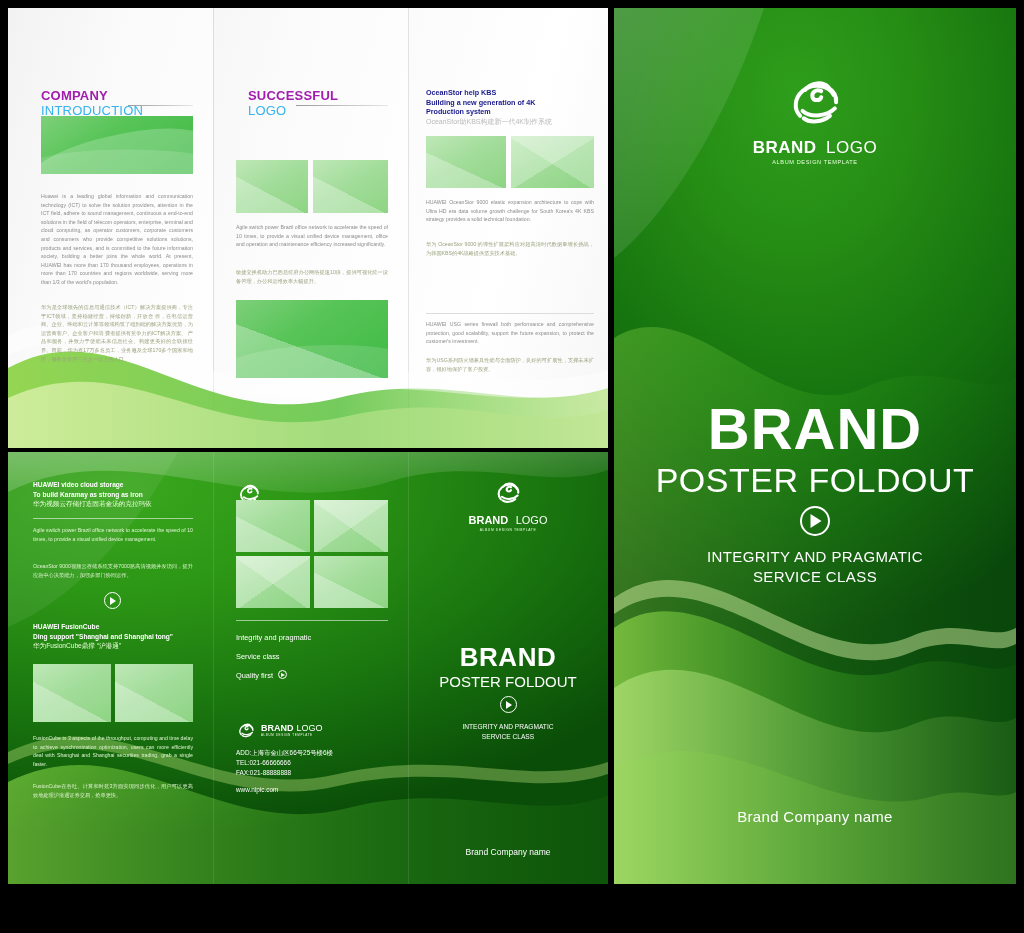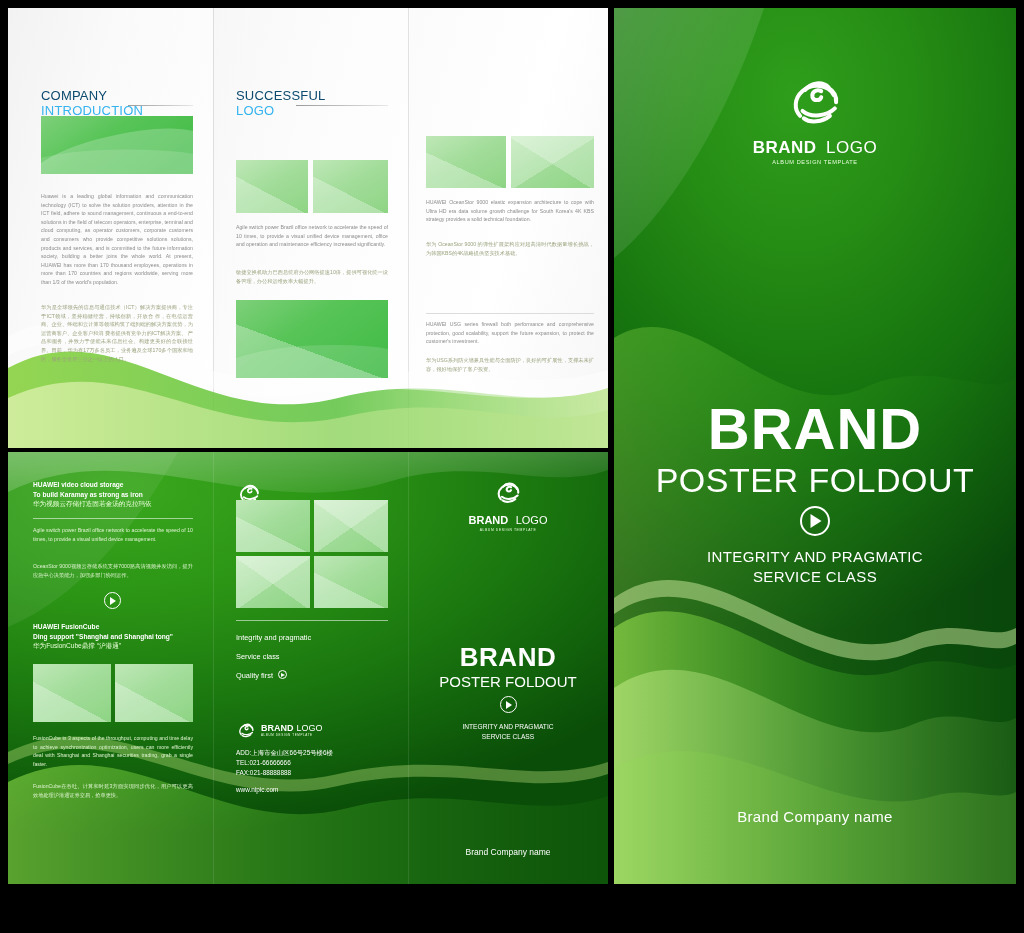--- a/index.html
+++ b/index.html
@@ -25,22 +25,22 @@
   .fold-div { position: absolute; top: 0; width: 1px; height: 440px; background: rgba(0,0,0,0.10); }
 
   
   .swoosh-light {
     position: absolute; left: 0; bottom: 0; width: 600px; height: 200px;
     pointer-events: none;
   }
 
   .blk { position: absolute; }
   .hdr-main {
-    font-size: 13px; font-weight: normal; letter-spacing: .2px;
-    color: #0c4a6e; line-height: 15px;
+    font-size: 13px; font-weight: bold; letter-spacing: .2px;
+    color: #a21caf; line-height: 15px;
   }
   .hdr-sub {
     font-size: 13px; font-weight: normal; letter-spacing: .2px;
     color: #34b3ef; line-height: 15px;
   }
   .hdr-rule {
     position: absolute; height: 1px;
     background: linear-gradient(90deg,#9a9a9a 0%,#cfcfcf 70%,#e8e8e8 100%);
   }
   .ttl-en { font-size: 7.2px; font-weight: bold; color: #1a1a8c; line-height: 9.5px; }
@@ -196,21 +196,21 @@
     <div class="hdr-rule" style="left:120px; top:97px; width:65px;"></div>
 
     <div class="img-green" style="left:33px; top:108px; width:152px; height:58px;">
       <div class="wav"></div>
         <div class="wav2"></div>
     </div>
 
     <div class="blk body-en" style="left:33px; top:184px; width:152px;">Huawei is a leading global information and communication technology (ICT) to solve the solution providers, attention in the ICT field, adhere to sound management, continuous a end-to-end solutions in the field of telecom operators, enterprise, terminal and cloud computing, as operator customers, corporate customers and consumers who provide competitive solutions solutions, products and services, and is committed to the future information society, building a better joins the whole world. At present, HUAWEI has more than 170 thousand employees, operations in more than 170 countries and regions worldwide, serving more than 1/3 of the world's population.</div>
     <div class="blk body-cn" style="left:33px; top:295px; width:152px;">华为是全球领先的信息与通信技术（ICT）解决方案提供商，专注于ICT领域，坚持稳健经营，持续创新，开放合 作，在电信运营商、企业、终端和云计算等领域构筑了端到端的解决方案优势，为运营商客户、企业客户和消 费者提供有竞争力的ICT解决方案、 产品和服务，并致力于使能未来信息社会、构建更美好的全联接世界。目前，华为有17万多名员工，业务遍及全球170多个国家和地区，服务全世界三分之一以上的人口。</div>
 
-    <div class="blk" style="left:228px; top:80px;">
+    <div class="blk" style="left:240px; top:80px;">
       <div class="hdr-main">SUCCESSFUL</div>
       <div class="hdr-sub">LOGO</div>
     </div>
     <div class="hdr-rule" style="left:288px; top:97px; width:92px;"></div>
 
 
     <div class="img-green pale" style="left:228px; top:152px; width:72px; height:53px;">
         <div class="tri"></div>
       </div>
     <div class="img-green pale" style="left:305px; top:152px; width:75px; height:53px;">
@@ -218,20 +218,26 @@
       </div>
 
     <div class="blk body-en" style="left:228px; top:215px; width:152px;">Agile switch power Brazil office network to accelerate the speed of 10 times, to provide a visual unified device management, office and operation and maintenance efficiency increased significantly.</div>
     <div class="blk body-cn" style="left:228px; top:260px; width:152px;">敏捷交换机助力巴西总统府办公网络提速10倍，提供可视化统一设备管理，办公和运维效率大幅提升。</div>
 
     <div class="img-green" style="left:228px; top:292px; width:152px; height:78px;">
       <div class="tri"></div>
         <div class="wav2"></div>
     </div>
 
+    <div class="blk" style="left:418px; top:80px; width:170px;">
+      <div class="ttl-en">OceanStor help KBS</div>
+      <div class="ttl-en">Building a new generation of 4K</div>
+      <div class="ttl-en">Production system</div>
+      <div class="ttl-cn">OceanStor助KBS构建新一代4K制作系统</div>
+    </div>
 
     <div class="img-green pale" style="left:418px; top:128px; width:80px; height:52px;">
         <div class="tri"></div>
       </div>
     <div class="img-green pale" style="left:503px; top:128px; width:83px; height:52px;">
         <div class="tri2"></div>
       </div>
 
     <div class="blk body-en" style="left:418px; top:190px; width:168px;">HUAWEI OceanStor 9000 elastic expansion architecture to cope with Ultra HD era data volume growth challenge for South Korea's 4K KBS strategy provides a solid technical foundation.</div>
     <div class="blk body-cn" style="left:418px; top:232px; width:168px;">华为 OceanStor 9000 的弹性扩展架构应对超高清时代数据量增长挑战，为韩国KBS的4K战略提供坚实技术基础。</div>

